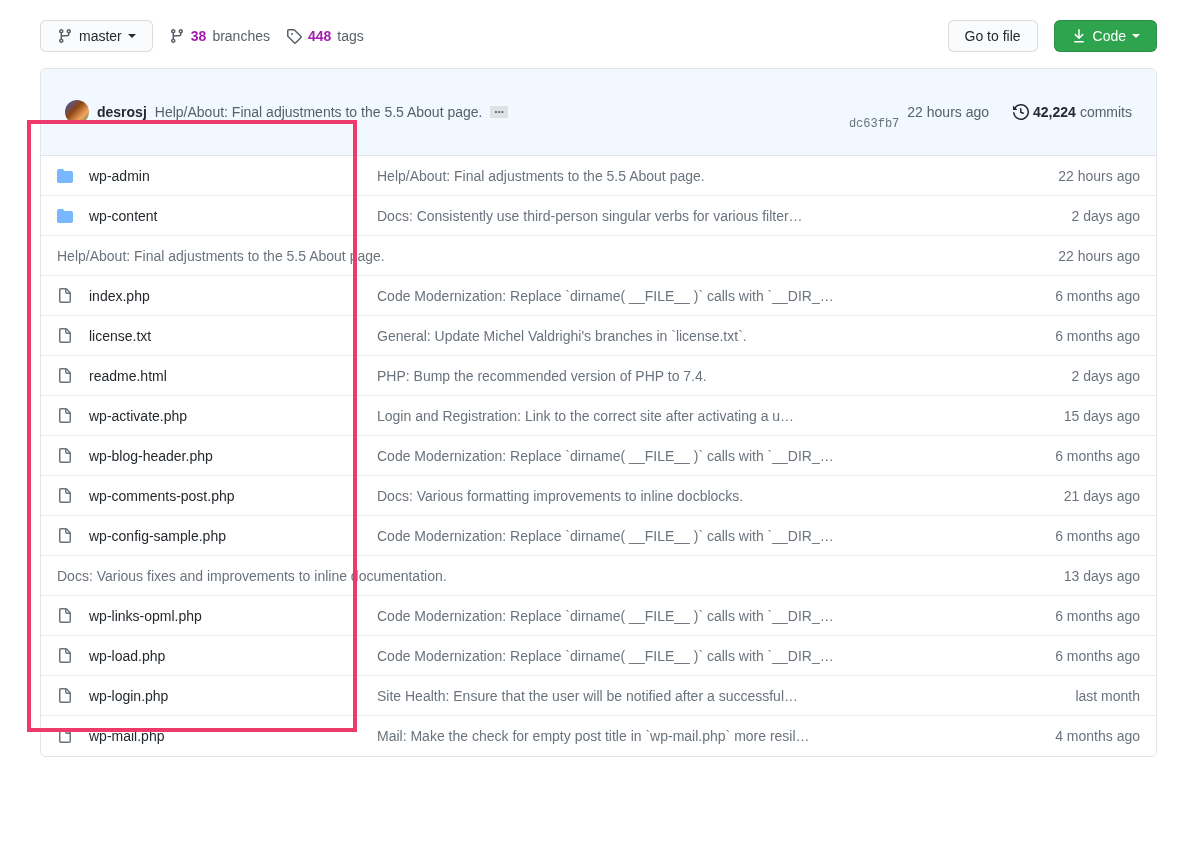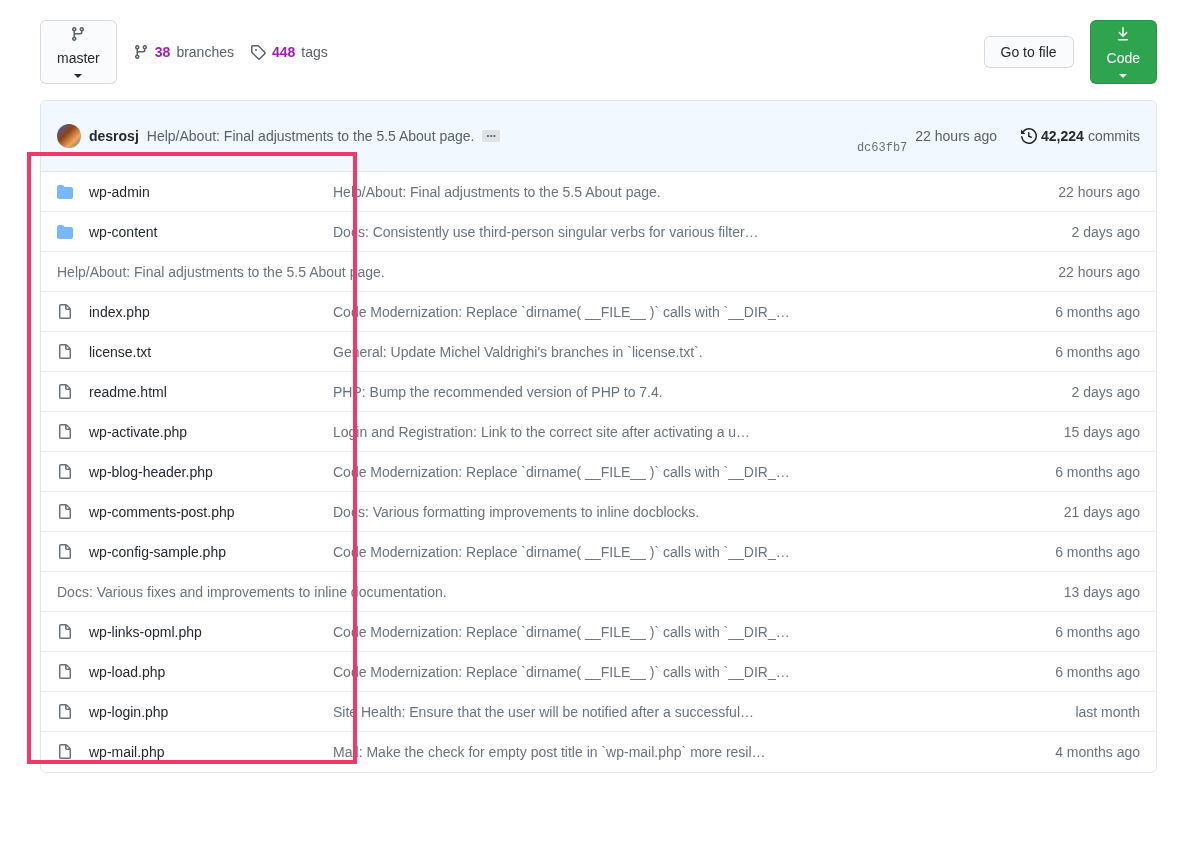--- a/index.html
+++ b/index.html
@@ -22,21 +22,20 @@
   gap: 6px;
   padding: 5px 16px;
   font-size: 14px;
   font-weight: 500;
   line-height: 20px;
   border: 1px solid rgba(27,31,35,0.15);
   border-radius: 6px;
   background: #fafbfc;
   cursor: pointer;
   color: #24292e;
-  flex-direction: column;
 }
 .btn-primary {
   background: #2ea44f;
   color: #fff;
   border-color: rgba(27,31,35,0.15);
   justify-content: center;
 }
 .stat-link {
   display: inline-flex;
   align-items: center;
@@ -49,21 +48,21 @@
 .spacer { flex: 1; }
 .file-box {
   border: 1px solid #e1e4e8;
   border-radius: 6px;
   overflow: hidden;
 }
 .commit-bar {
   display: flex;
   align-items: center;
   gap: 8px;
-  padding: 16px;
+  padding: 24px;
   background: #f1f8ff;
   border-bottom: 1px solid #e1e4e8;
   font-size: 14px;
 }
 .avatar {
   width: 24px;
   height: 24px;
   border-radius: 50%;
   background: linear-gradient(135deg,#3a5fcd 0%, #8b4513 40%, #f4a460 70%, #2e8b57 100%);
   flex-shrink: 0;
@@ -107,21 +106,21 @@
 .file-row {
   display: flex;
   align-items: center;
   padding: 8px 16px;
   border-bottom: 1px solid #eaecef;
   min-height: 40px;
 }
 .file-row:last-child { border-bottom: none; }
 .file-icon { width: 16px; height: 16px; margin-right: 16px; flex-shrink: 0; }
 .file-name-col {
-  width: 276px;
+  width: 320px;
   flex-shrink: 0;
   display: flex;
   align-items: center;
 }
 .file-name {
   color: #24292e;
   text-decoration: none;
   cursor: pointer;
 }
 .file-msg-col {

